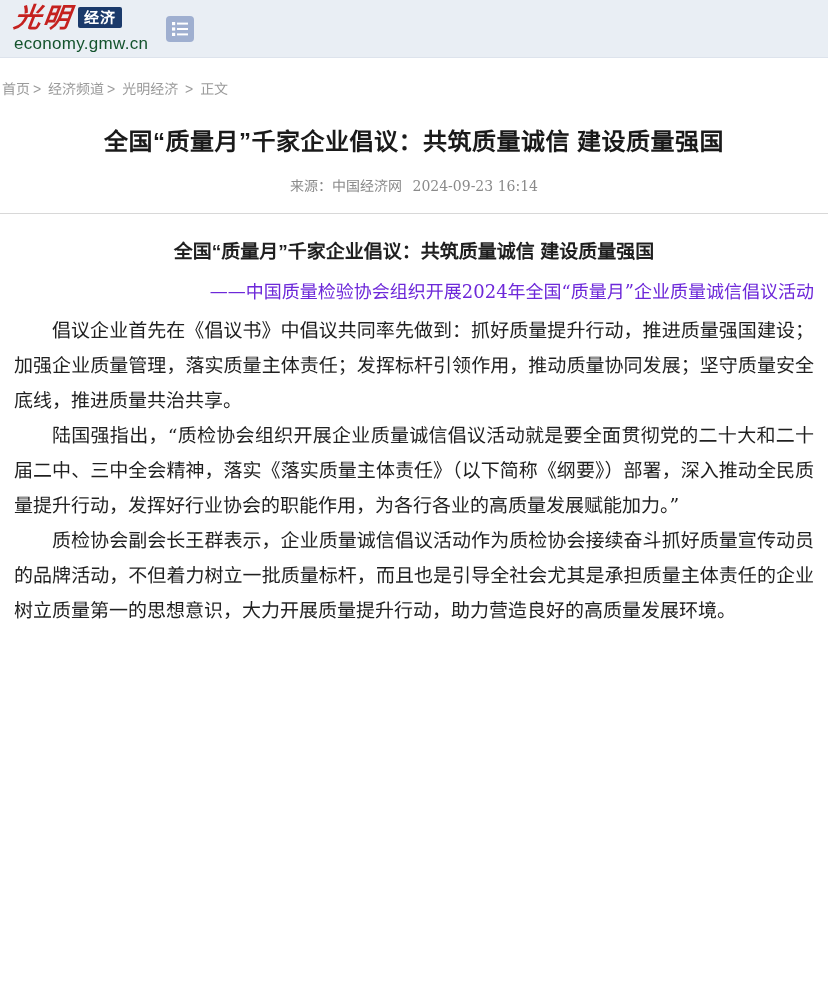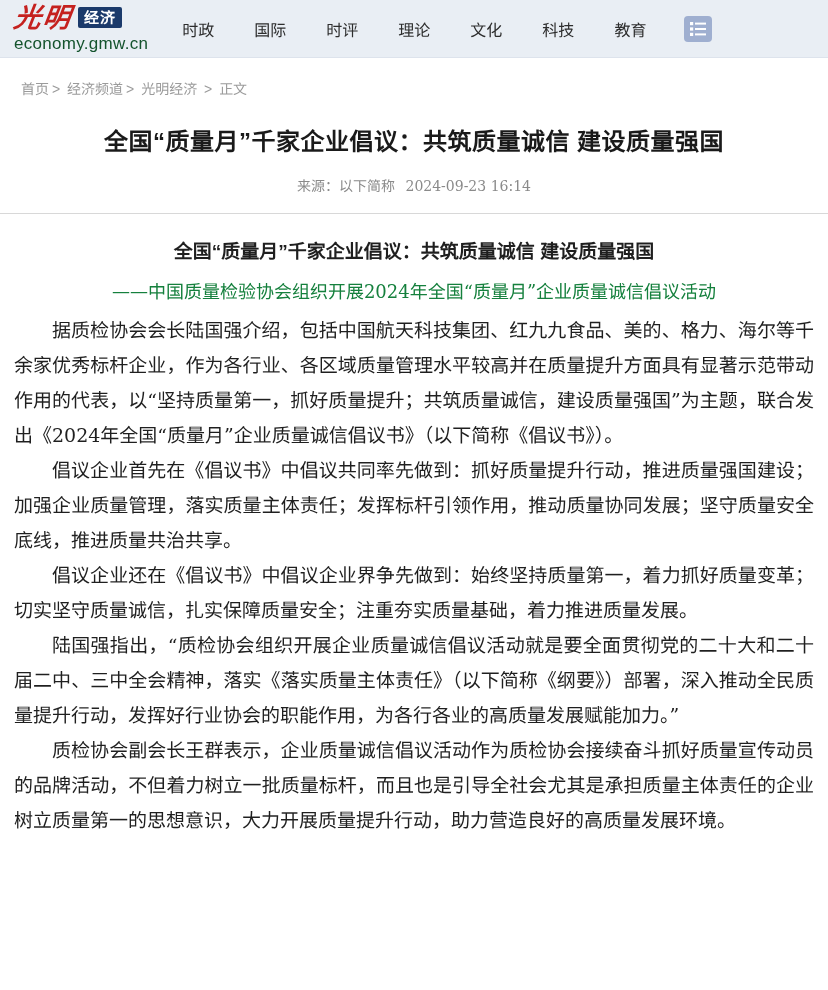--- a/index.html
+++ b/index.html
@@ -72,21 +72,21 @@
   }
   .menu-btn {
     margin-left: 18px;
     cursor: pointer;
     display: flex;
     align-items: center;
   }
 
   
   .breadcrumb {
-    padding: 20px 14px 0 21px;
+    padding: 20px 14px 0 2px;
     font-size: 14px;
     color: #9b9b9b;
   }
   .crumb { color: #9b9b9b; cursor: pointer; }
   .crumb-current { color: #9b9b9b; }
   .crumb-sep { color: #9b9b9b; margin: 0 3px; }
 
   
   .page-title {
     margin-top: 24px;
@@ -118,23 +118,23 @@
   .body-heading {
     margin-top: 22px;
     text-align: center;
     font-size: 19px;
     font-weight: bold;
     color: #1f1f1f;
     font-family: "Liberation Sans", sans-serif;
   }
   .body-subheading {
     margin-top: 14px;
-    text-align: center;
+    text-align: right;
     font-size: 18px;
-    color: #15803d;
+    color: #6d28d9;
     font-family: "DejaVu Serif", serif;
   }
   .paragraphs {
     margin-top: 10px;
   }
   .paragraphs p {
     font-family: "DejaVu Serif", serif;
     font-size: 19px;
     line-height: 35px;
     color: #1f1f1f;
@@ -147,29 +147,20 @@
 
 <div class="header">
   <div class="logo">
     <div class="logo-row">
       <span class="brand-script">光明</span>
       <span class="brand-box">经济</span>
     </div>
     <span class="logo-domain">economy.gmw.cn</span>
   </div>
 
-  <div class="nav">
-    <span class="nav-item">时政</span>
-    <span class="nav-item">国际</span>
-    <span class="nav-item">时评</span>
-    <span class="nav-item">理论</span>
-    <span class="nav-item">文化</span>
-    <span class="nav-item">科技</span>
-    <span class="nav-item">教育</span>
-  </div>
 
   <div class="menu-btn">
     <svg width="28" height="26" viewBox="0 0 28 26">
       <rect x="0" y="0" width="28" height="26" rx="4" fill="#9fafd0"></rect>
       <rect x="6" y="6" width="3.2" height="3.2" fill="#ffffff"></rect>
       <rect x="11" y="6.6" width="11" height="2" fill="#ffffff"></rect>
       <rect x="6" y="11.4" width="3.2" height="3.2" fill="#ffffff"></rect>
       <rect x="11" y="12" width="11" height="2" fill="#ffffff"></rect>
       <rect x="6" y="16.8" width="3.2" height="3.2" fill="#ffffff"></rect>
       <rect x="11" y="17.4" width="11" height="2" fill="#ffffff"></rect>
@@ -180,30 +171,28 @@
 <div class="breadcrumb">
   <span class="crumb">首页</span><span class="crumb-sep">&gt;</span>
   <span class="crumb">经济频道</span><span class="crumb-sep">&gt;</span>
   <span class="crumb">光明经济</span> <span class="crumb-sep">&gt;</span>
   <span class="crumb-current">正文</span>
 </div>
 
 <h1 class="page-title">全国“质量月”千家企业倡议：共筑质量诚信 建设质量强国</h1>
 
 <div class="source-line">
-  <span>来源：以下简称</span>
+  <span>来源：中国经济网</span>
   <span class="datetime">2024-09-23 16:14</span>
 </div>
 
 <hr class="divider">
 
 <div class="article">
   <h2 class="body-heading">全国“质量月”千家企业倡议：共筑质量诚信 建设质量强国</h2>
   <div class="body-subheading">——中国质量检验协会组织开展2024年全国“质量月”企业质量诚信倡议活动</div>
 
   <div class="paragraphs">
-    <p>据质检协会会长陆国强介绍，包括中国航天科技集团、红九九食品、美的、格力、海尔等千余家优秀标杆企业，作为各行业、各区域质量管理水平较高并在质量提升方面具有显著示范带动作用的代表，以“坚持质量第一，抓好质量提升；共筑质量诚信，建设质量强国”为主题，联合发出《2024年全国“质量月”企业质量诚信倡议书》（以下简称《倡议书》）。</p>
     <p>倡议企业首先在《倡议书》中倡议共同率先做到：抓好质量提升行动，推进质量强国建设；加强企业质量管理，落实质量主体责任；发挥标杆引领作用，推动质量协同发展；坚守质量安全底线，推进质量共治共享。</p>
-    <p>倡议企业还在《倡议书》中倡议企业界争先做到：始终坚持质量第一，着力抓好质量变革；切实坚守质量诚信，扎实保障质量安全；注重夯实质量基础，着力推进质量发展。</p>
     <p>陆国强指出，“质检协会组织开展企业质量诚信倡议活动就是要全面贯彻党的二十大和二十届二中、三中全会精神，落实《落实质量主体责任》（以下简称《纲要》）部署，深入推动全民质量提升行动，发挥好行业协会的职能作用，为各行各业的高质量发展赋能加力。”</p>
     <p>质检协会副会长王群表示，企业质量诚信倡议活动作为质检协会接续奋斗抓好质量宣传动员的品牌活动，不但着力树立一批质量标杆，而且也是引导全社会尤其是承担质量主体责任的企业树立质量第一的思想意识，大力开展质量提升行动，助力营造良好的高质量发展环境。</p>
   </div>
 </div>
 
 </body></html>

